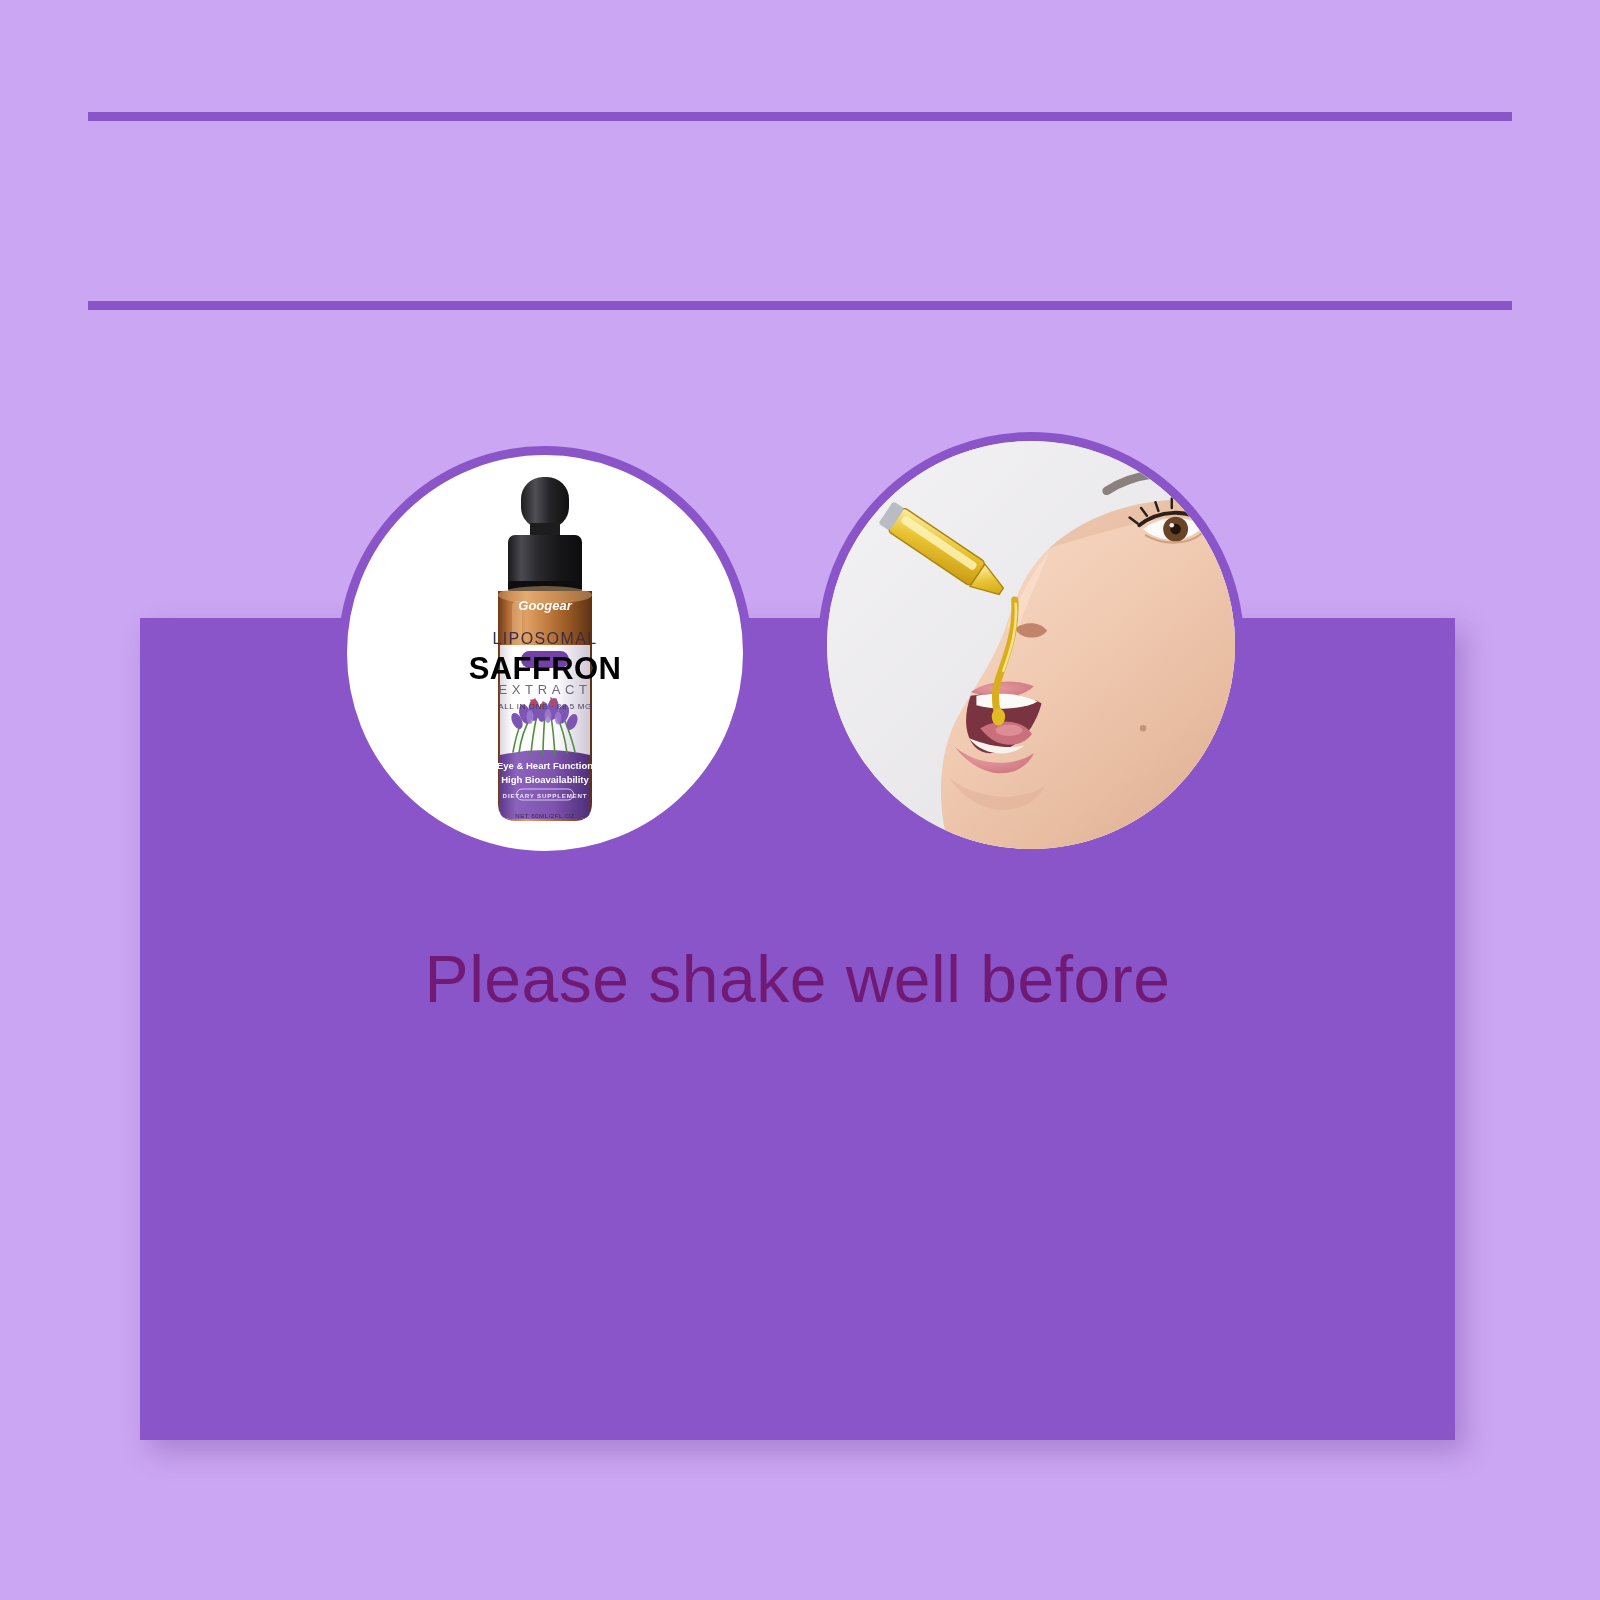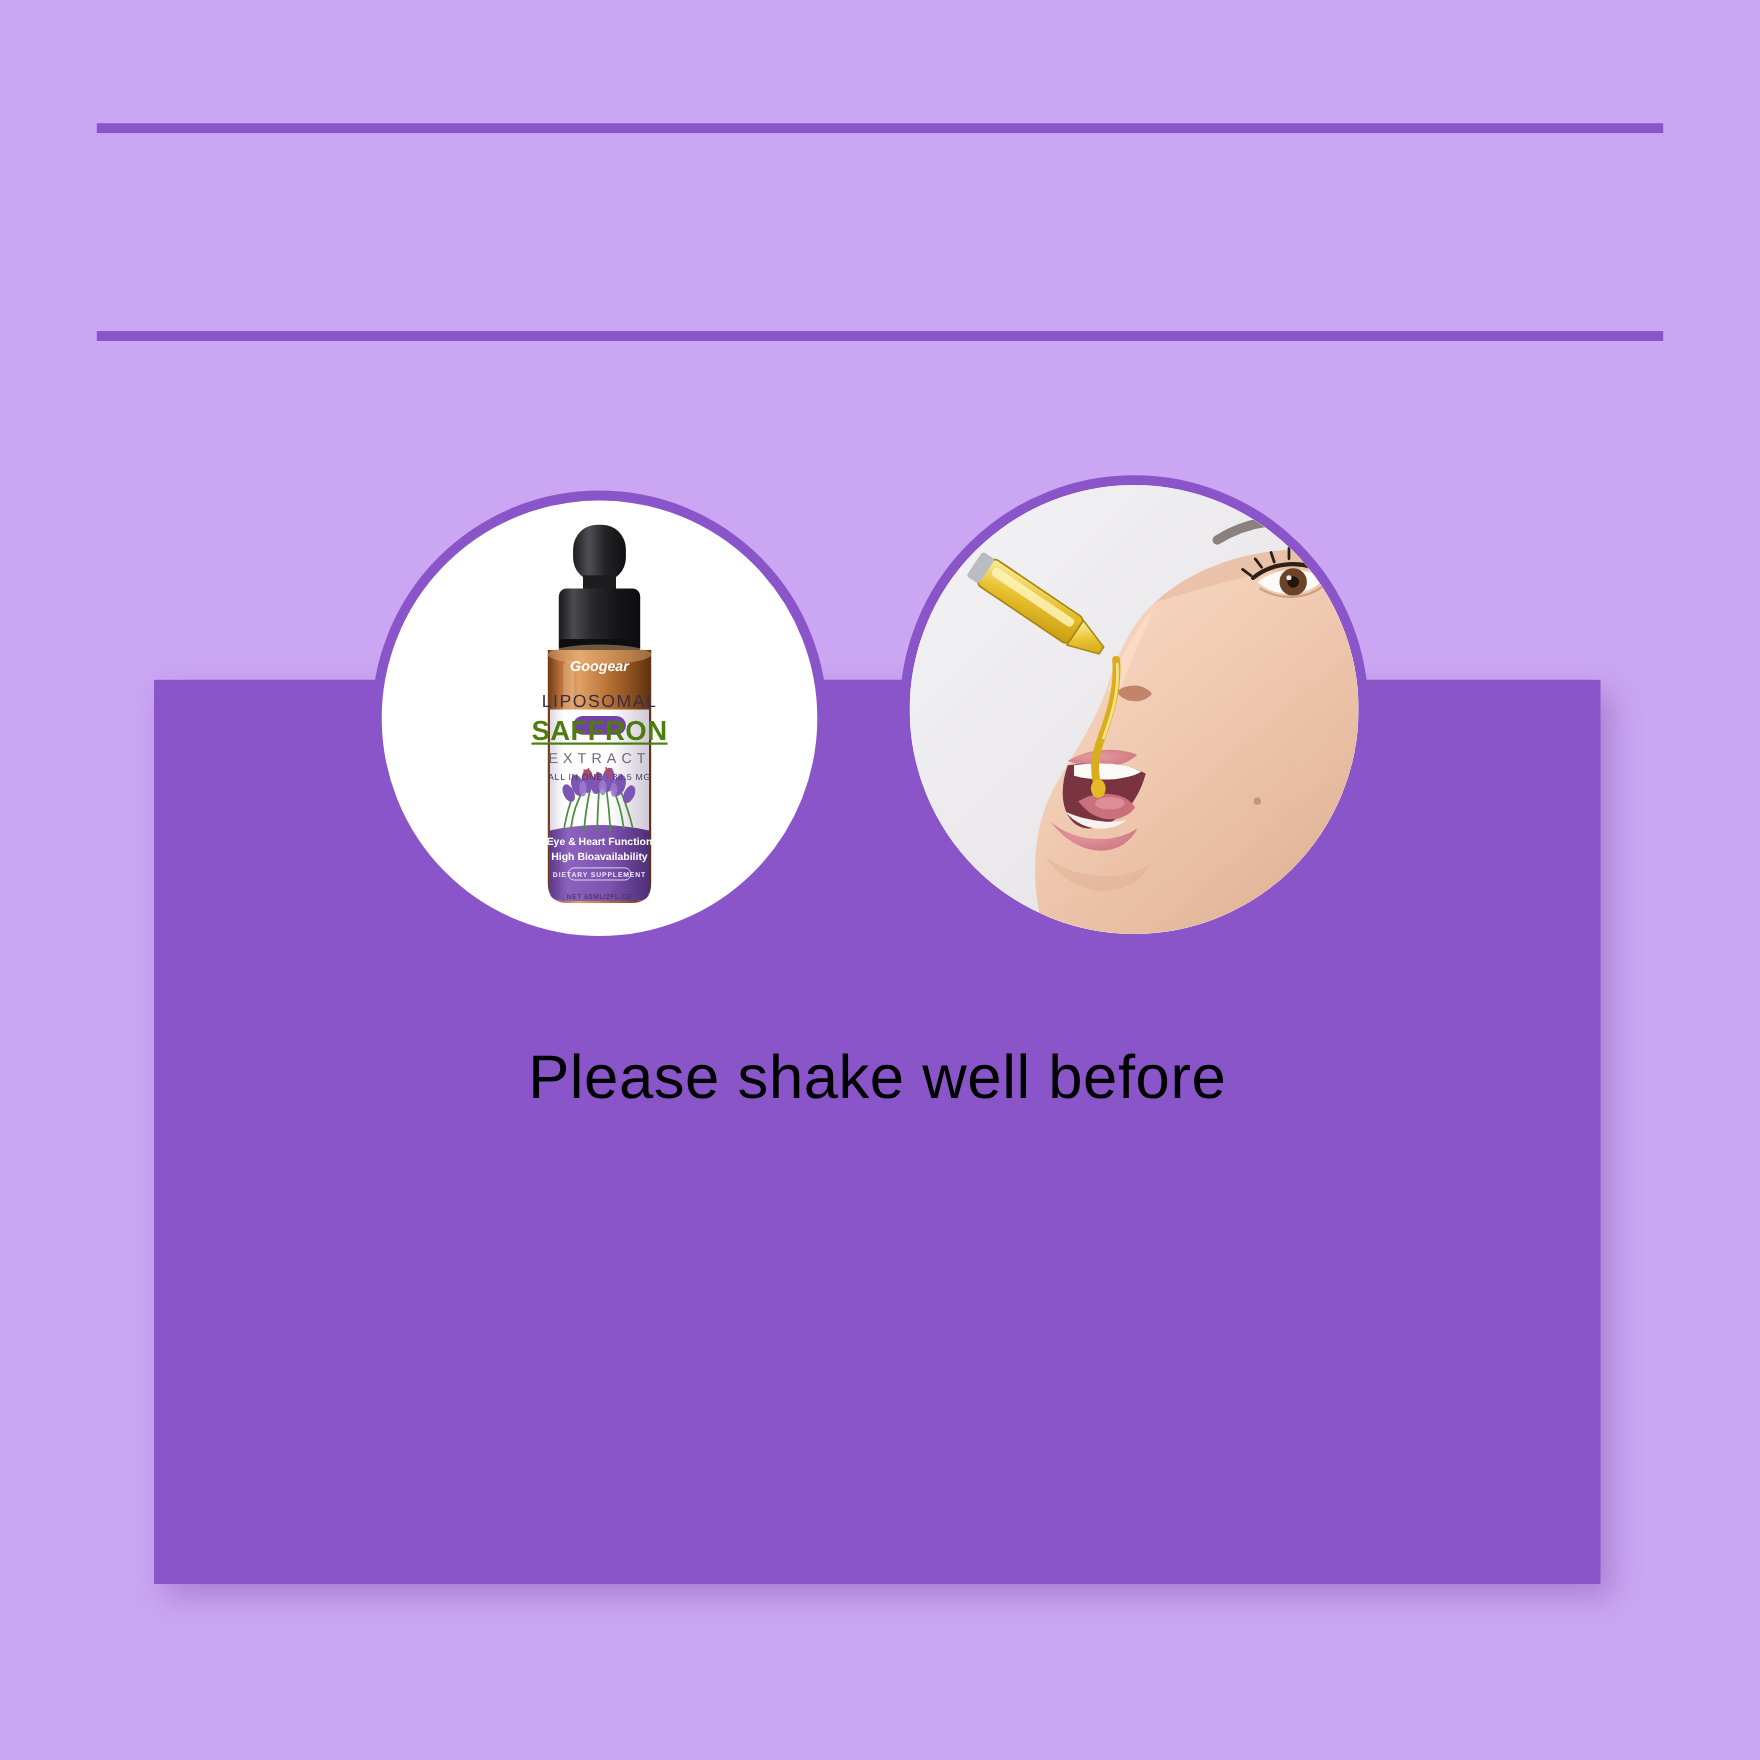--- a/index.html
+++ b/index.html
@@ -68,24 +68,24 @@
     box-shadow: 10px 12px 26px rgba(90, 50, 140, 0.30);
   }
 
   
   #instruction-text {
     position: absolute;
     left: 140px;
     top: 925px;
     width: 1315px;
     text-align: center;
-    color: #000000;
+    color: #701a75;
     font-family: "Liberation Sans", sans-serif;
     font-weight: 400;
-    font-size: 56px;
+    font-size: 66px;
     line-height: 108px;
     letter-spacing: 0.5px;
   }
   #instruction-text .line {
     display: block;
     white-space: nowrap;
   }
 
   
   .photo-circle {
@@ -139,25 +139,24 @@
   }
   #lbl-line1 {
     top: 158px;
     font-size: 16px;
     font-weight: 400;
     letter-spacing: 1.4px;
     color: #3a2d4a;
   }
   #lbl-line2 {
     top: 180px;
-    font-size: 25px;
+    font-size: 31px;
     font-weight: 700;
     letter-spacing: 0.4px;
-    color: #4d7c0f;
-    text-decoration: underline;
+    color: #000000;
   }
   #lbl-line3 {
     top: 210px;
     font-size: 13px;
     font-weight: 400;
     letter-spacing: 4.6px;
     color: #6e6878;
   }
   #lbl-dose {
     top: 230px;

